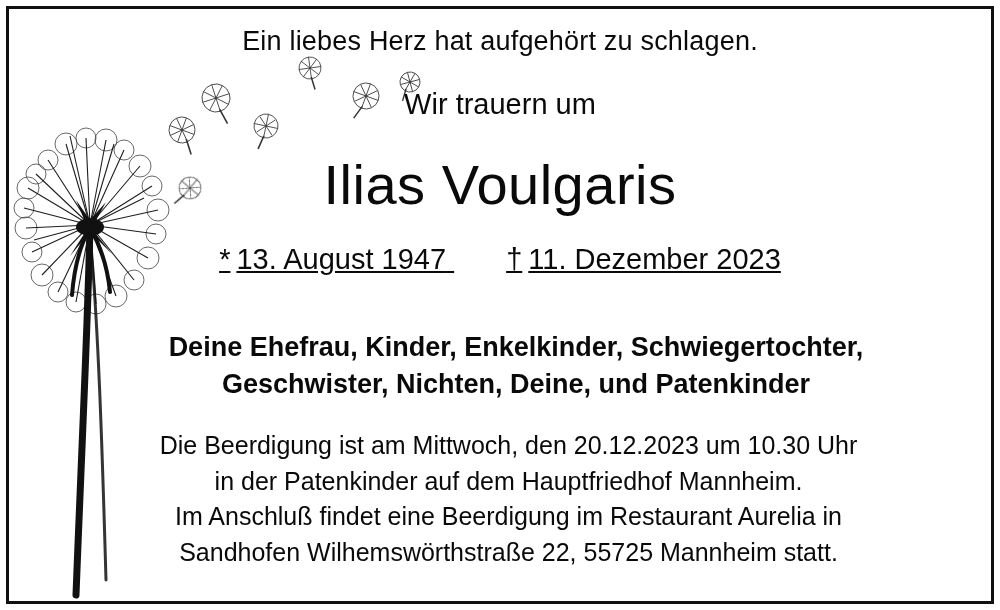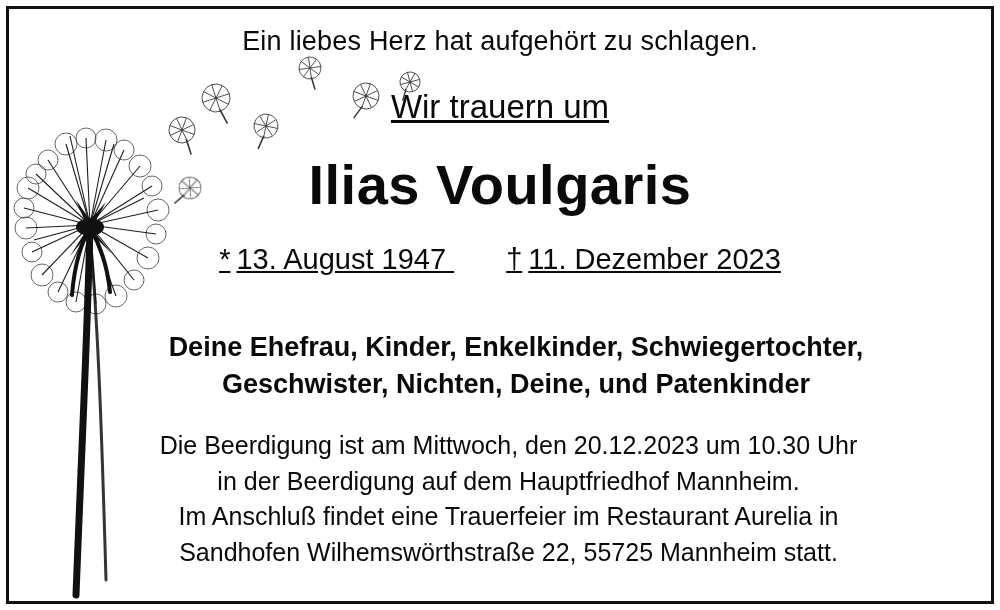--- a/index.html
+++ b/index.html
@@ -51,30 +51,29 @@
     right: 0;
     top: 26px;
     font-size: 27px;
     letter-spacing: 0.2px;
   }
   .line-mourn {
     position: absolute;
     left: 0;
     right: 0;
     top: 88px;
-    font-size: 33px;
-    text-decoration: underline;
+    font-size: 29px;
   }
   .name {
     position: absolute;
     left: 0;
     right: 0;
     top: 152px;
     font-size: 56px;
-    font-weight: 700;
+    font-weight: 400;
     letter-spacing: 0.5px;
   }
   .dates {
     position: absolute;
     left: 0;
     right: 0;
     top: 243px;
     font-size: 29px;
     text-decoration: underline;
   }
@@ -283,19 +282,19 @@
       <span class="death">
         <span class="sym">†</span><span>11. Dezember 2023</span>
       </span>
     </div>
     <div class="family">
       <div>Deine Ehefrau, Kinder, Enkelkinder, Schwiegertochter,</div>
       <div>Geschwister, Nichten, Deine, und Patenkinder</div>
     </div>
     <div class="details">
       <div>Die Beerdigung ist am Mittwoch, den 20.12.2023 um 10.30 Uhr</div>
-      <div>in der Beerdigung auf dem Hauptfriedhof Mannheim.</div>
-      <div>Im Anschluß findet eine Trauerfeier im Restaurant Aurelia in</div>
+      <div>in der Patenkinder auf dem Hauptfriedhof Mannheim.</div>
+      <div>Im Anschluß findet eine Beerdigung im Restaurant Aurelia in</div>
       <div>Sandhofen Wilhemswörthstraße 22, 55725 Mannheim statt.</div>
     </div>
   </div>
 
 </div>
 
 </body></html>

